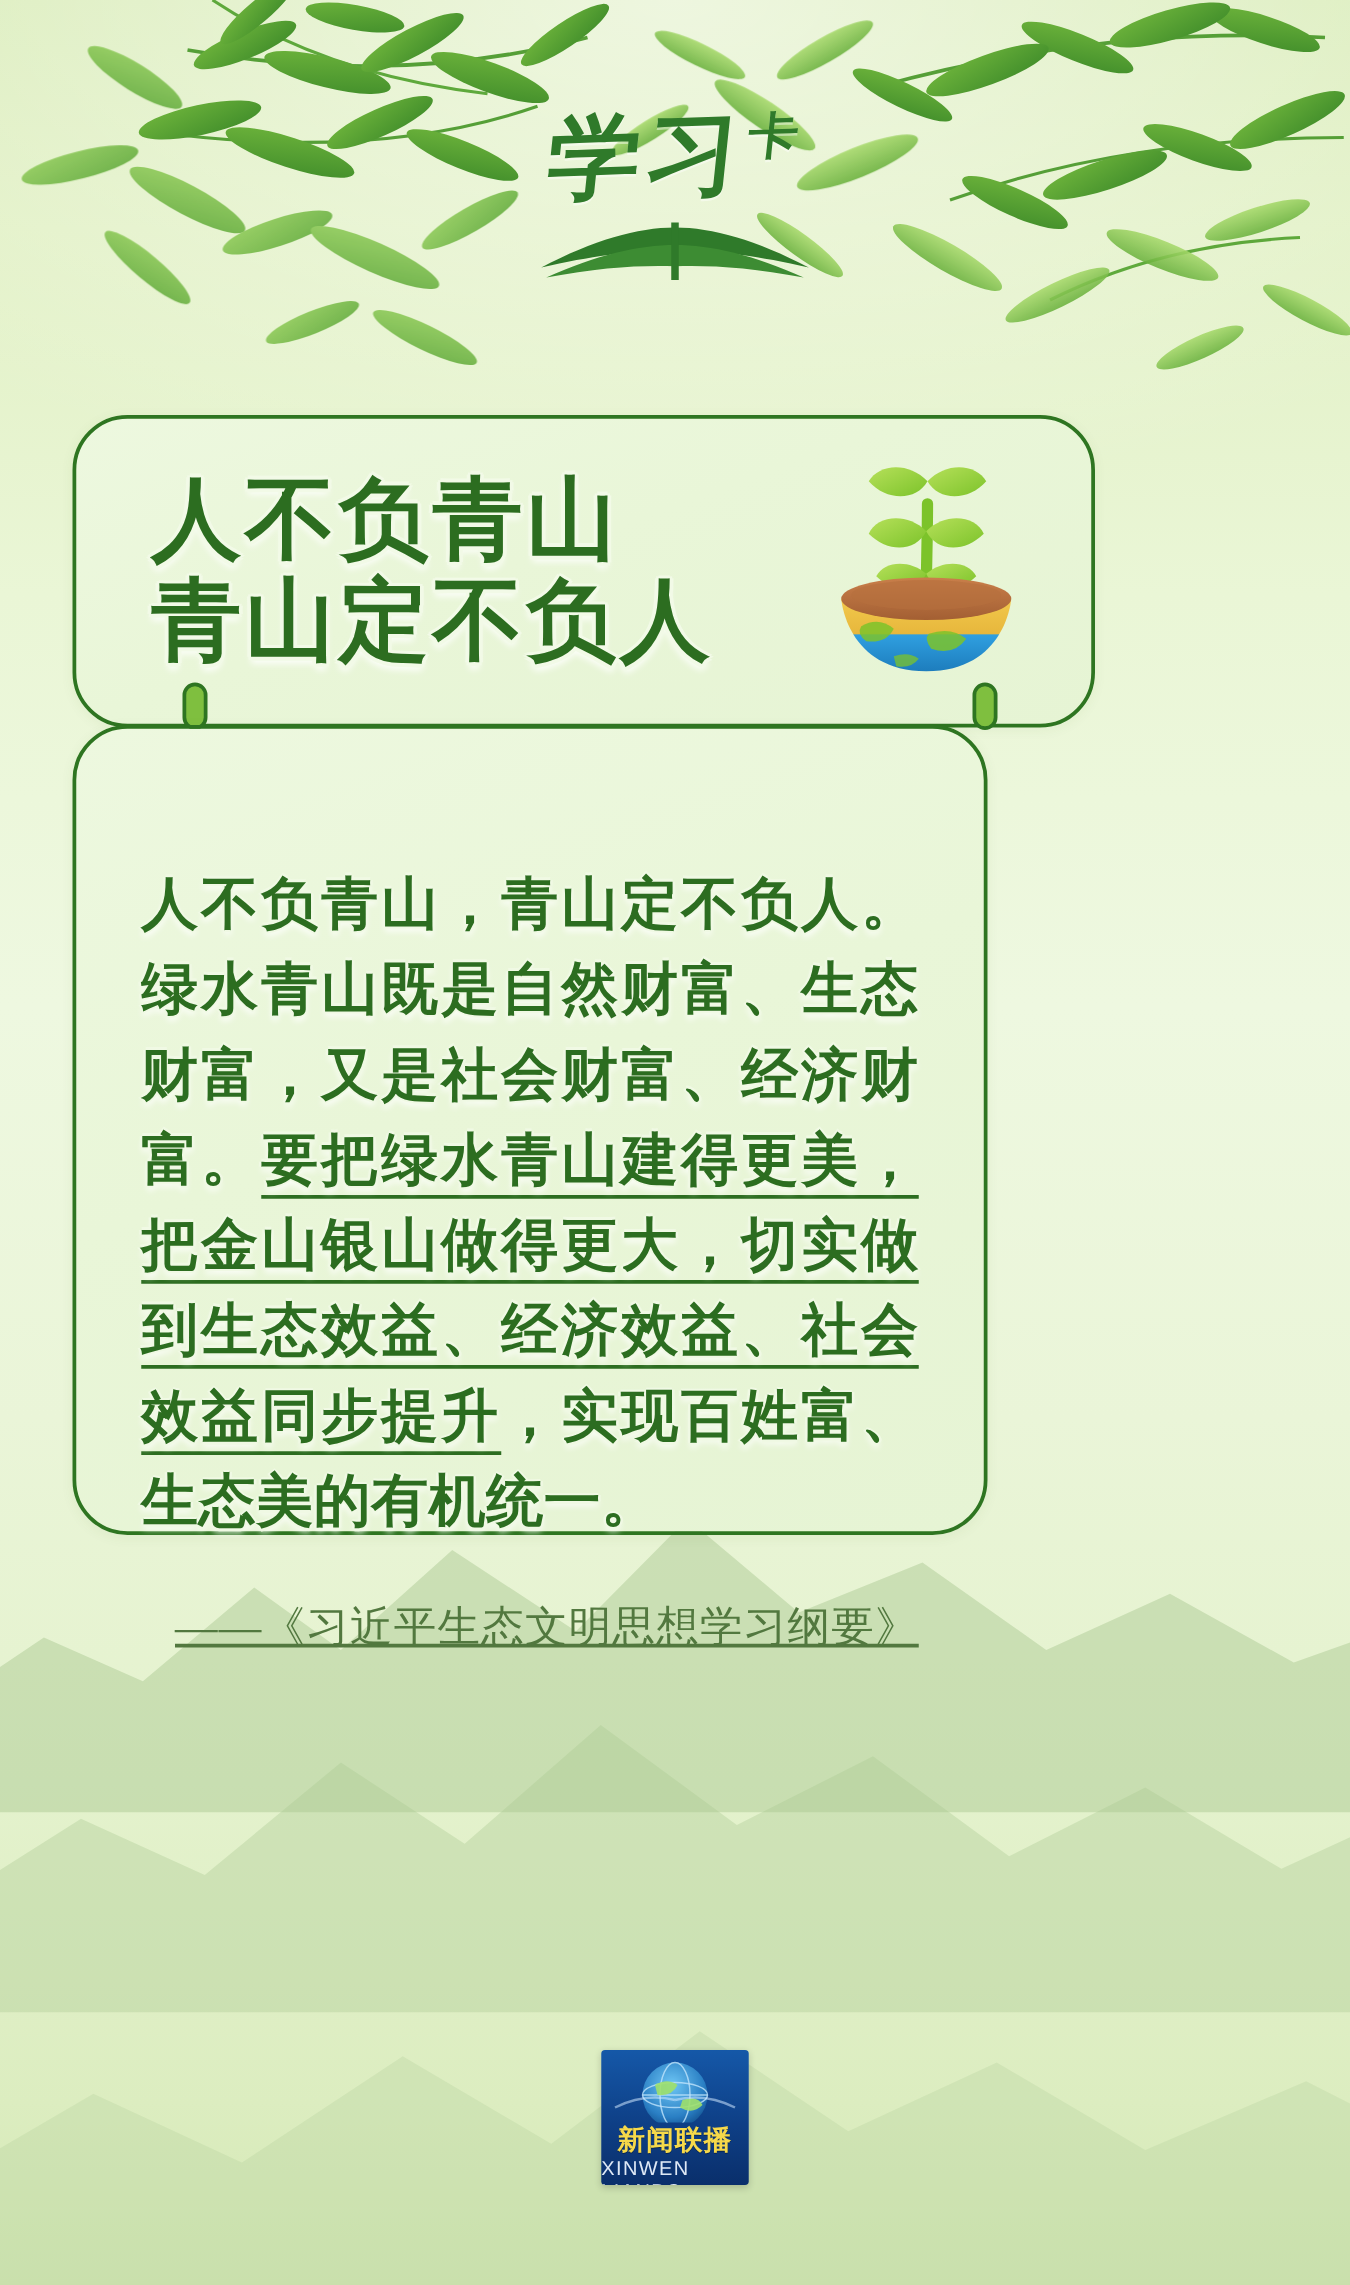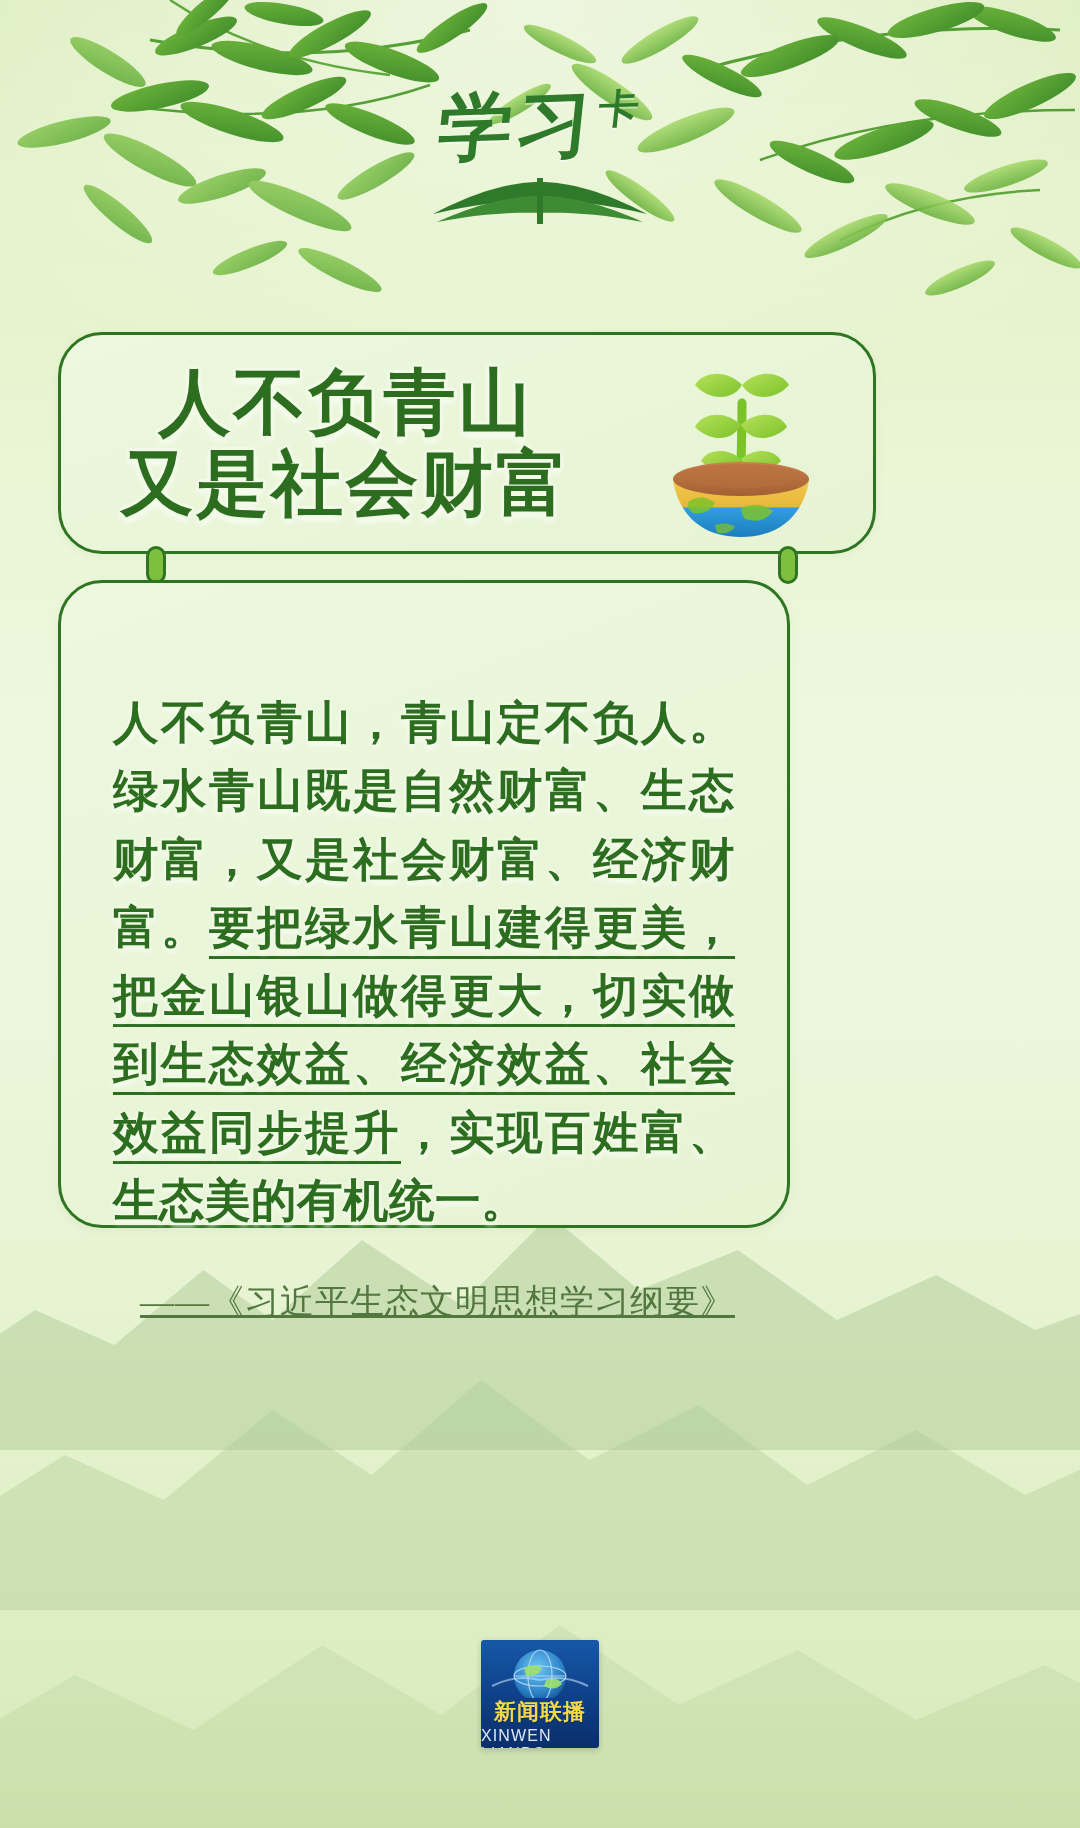--- a/index.html
+++ b/index.html
@@ -48,22 +48,22 @@
 
   
   .card{
     position:absolute;
     border:3px solid #2e7521;
     border-radius:44px;
     background:linear-gradient(160deg,#edf8df 0%,#e9f6d8 45%,#e6f4d4 100%);
     box-shadow:0 2px 10px rgba(60,110,30,.06);
   }
   #title-card{
-    left:58px; top:332px; width:818px; height:222px;
-    display:flex; align-items:center;text-align:center;
+    left:58px; top:332px; width:818px; height:250px;
+    display:flex; align-items:center;
   }
   .title-wrap{ padding-left:60px; }
   .title-line{
     font-family:"Liberation Sans","DejaVu Sans",sans-serif;
     font-weight:700;
     font-size:72px;
     line-height:1.12;
     color:#2c6d20;
     letter-spacing:3px;
     text-shadow:
@@ -247,21 +247,21 @@
       <path d="M125 14 C95 14 60 24 18 46 C62 36 96 32 125 33 C154 32 188 36 232 46 C190 24 155 14 125 14 Z" fill="#2f7a2a"></path>
       <path d="M125 28 C96 28 62 36 22 54 C64 46 97 44 125 45 C153 44 186 46 228 54 C188 36 154 28 125 28 Z" fill="#3d8c33"></path>
       <rect x="122" y="10" width="6" height="46" fill="#2f7a2a"></rect>
     </svg>
   </div>
 </div>
 
 <div class="card" id="title-card">
   <div class="title-wrap">
     <div class="title-line">人不负青山</div>
-    <div class="title-line">又是社会财富</div>
+    <div class="title-line">青山定不负人</div>
   </div>
 
   <div class="sprout">
     <svg width="190" height="200" viewBox="0 0 190 200">
       <defs>
         <linearGradient id="leafg" x1="0" y1="0" x2="1" y2="1">
           <stop offset="0%" stop-color="#b6e05a"></stop>
             <stop offset="100%" stop-color="#7cc32a"></stop>
         </linearGradient>
         <linearGradient id="potg" x1="0" y1="0" x2="0" y2="1">

